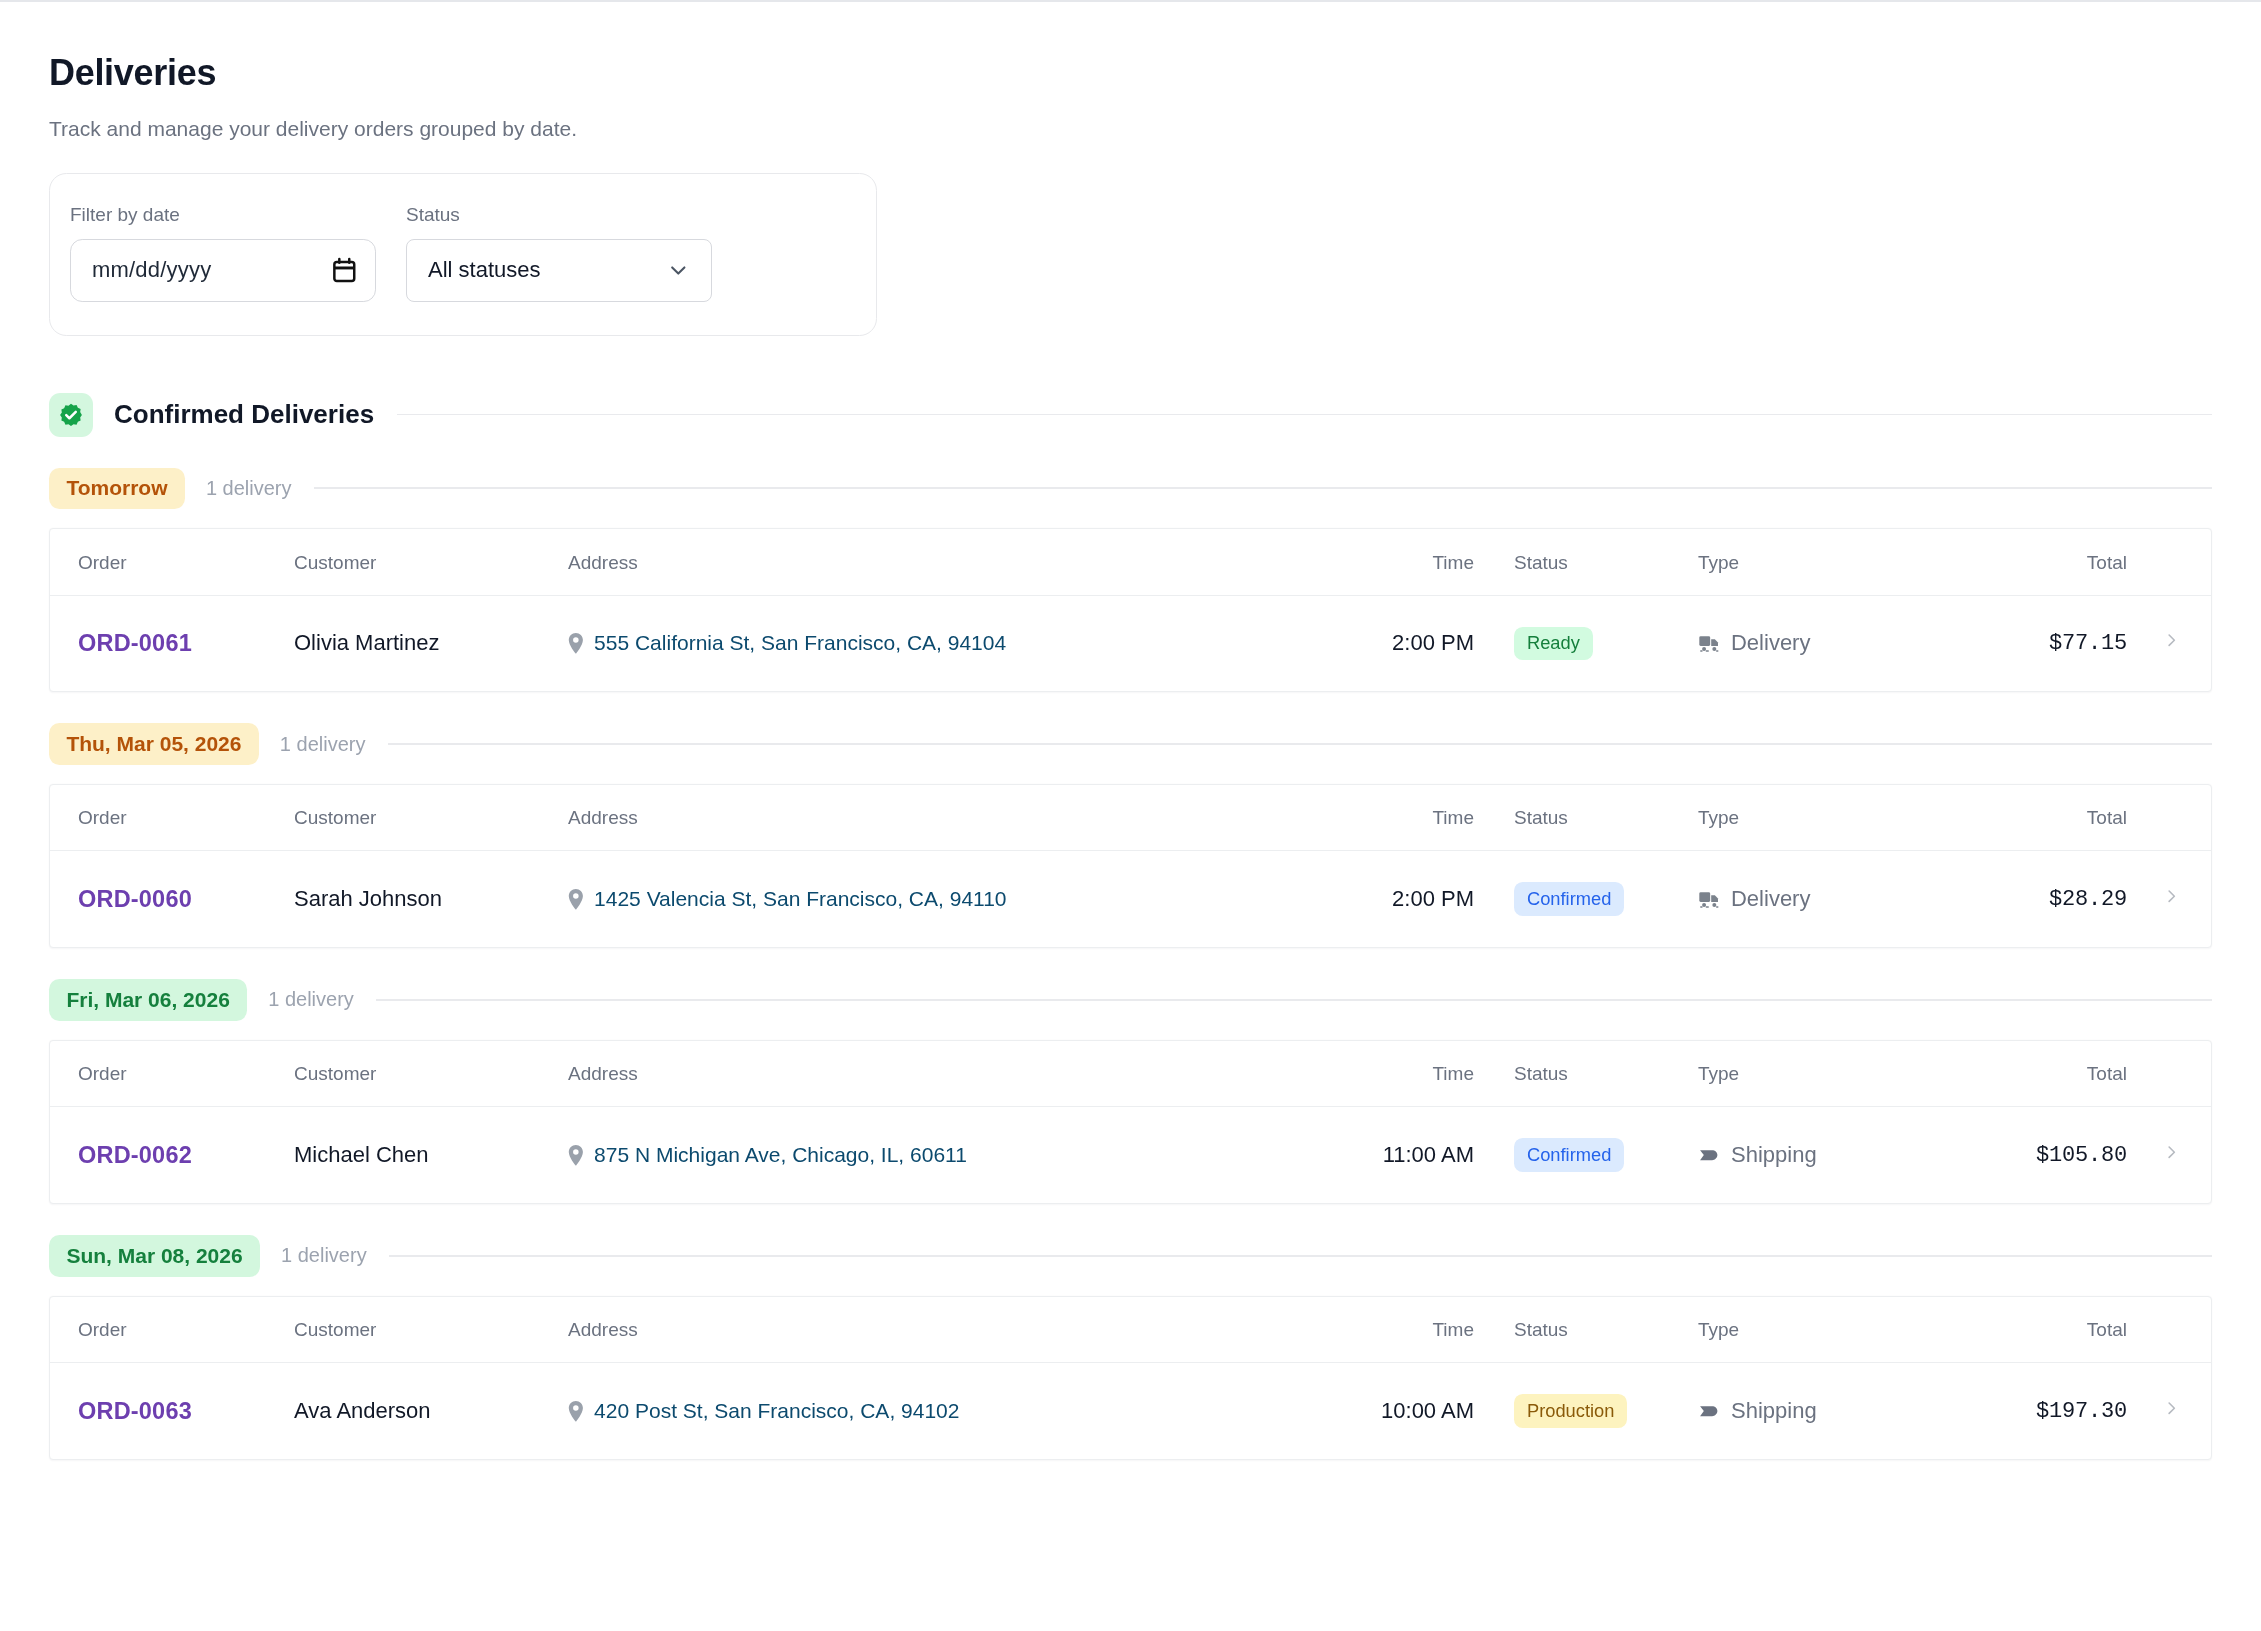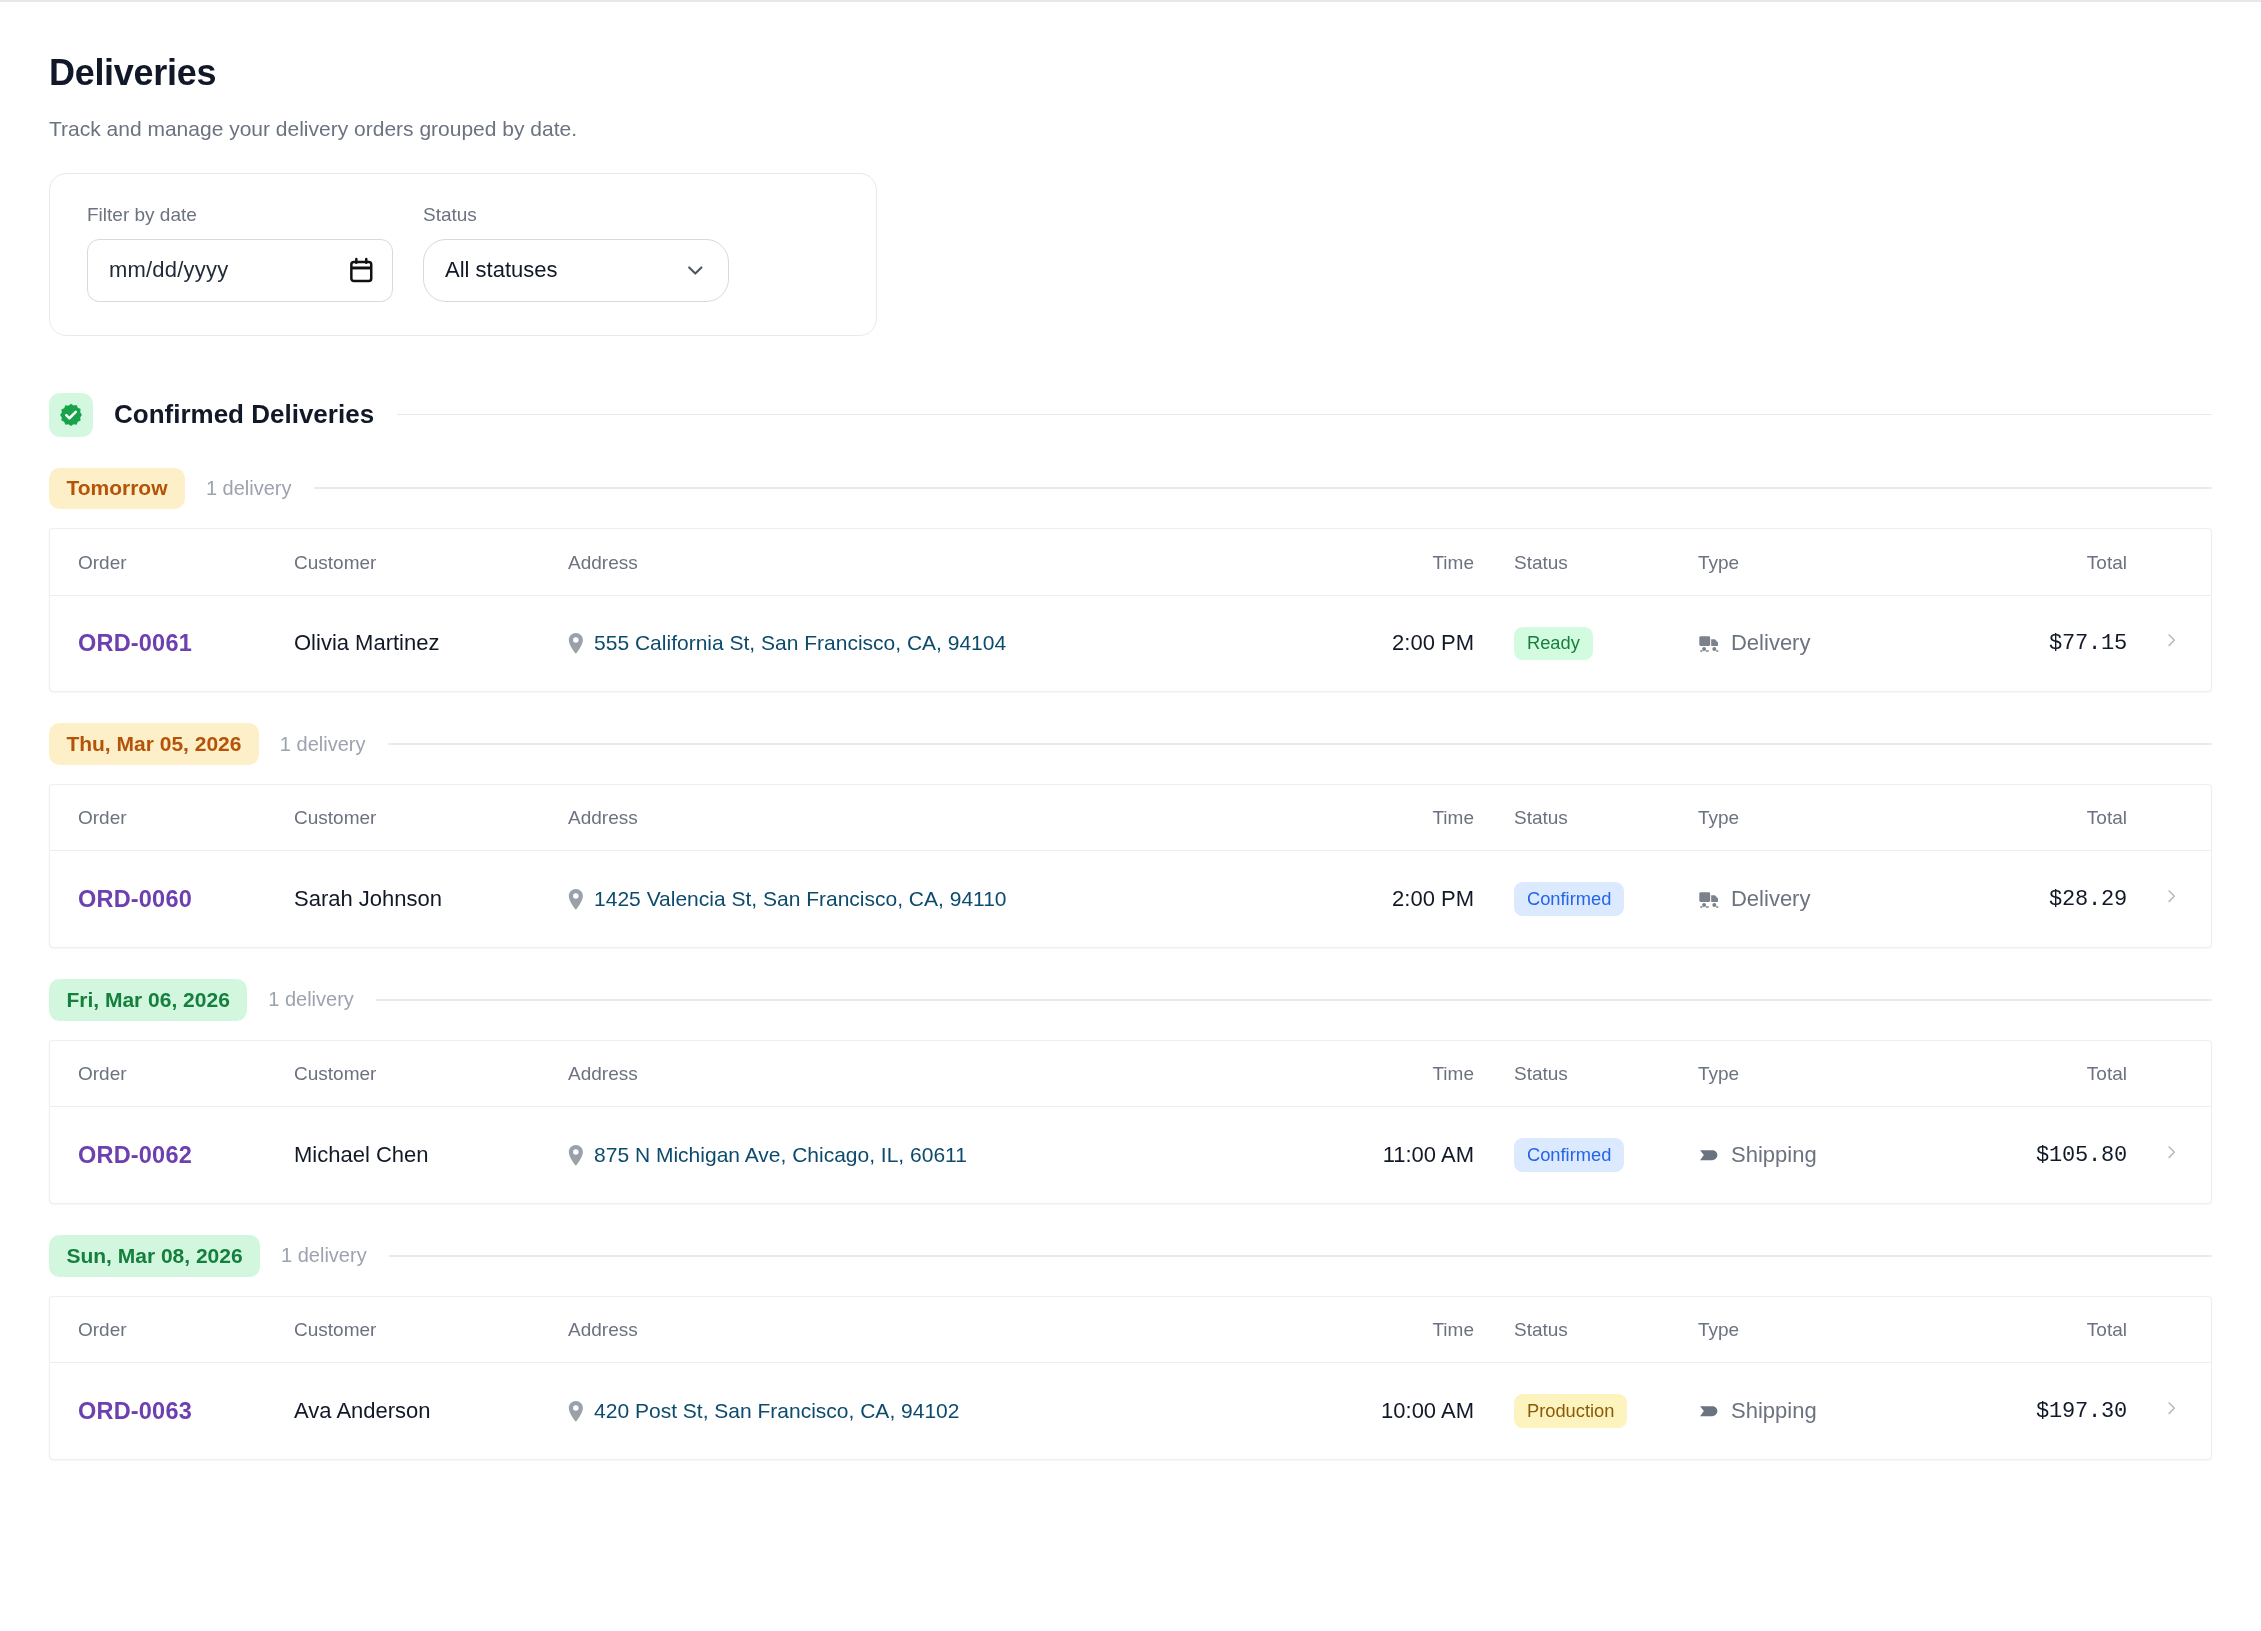--- a/index.html
+++ b/index.html
@@ -36,21 +36,21 @@
     color: #6b7280;
     line-height: 1.3;
   }
 
   
   .filter-card {
     margin-top: 31px;
     width: 828px;
     border: 1.7px solid #e8e9ec;
     border-radius: 17.4px;
-    padding: 30px 37px 33px 37px;
+    padding: 30px 37px 33px 20px;
     display: flex;
     gap: 30px;
     background: #fff;
     align-items: flex-end;
   }
   .field { display: flex; flex-direction: column; }
   .field-label {
     font-size: 19px;
     color: #6b7280;
     margin-bottom: 12.2px;
@@ -69,21 +69,21 @@
     color: #111827;
     font-family: "Liberation Sans", sans-serif;
   }
   .date-placeholder { color: #1f2937; letter-spacing: 0.2px; }
   .cal-ico { width: 22.6px; height: 26px; display:block; }
 
   .select-input {
     width: 306px;
     height: 63px;
     border: 1.7px solid #d7d9de;
-    border-radius: 23px;
+    border-radius: 8px;
     background: #fff;
     display: flex;
     align-items: center;
     justify-content: space-between;
     padding: 0 21px 0 21px;
     font-size: 22px;
     color: #111827;
   }
   .chev-down { width: 22.6px; height: 22.6px; display:block; color:#4b5563; }
 

